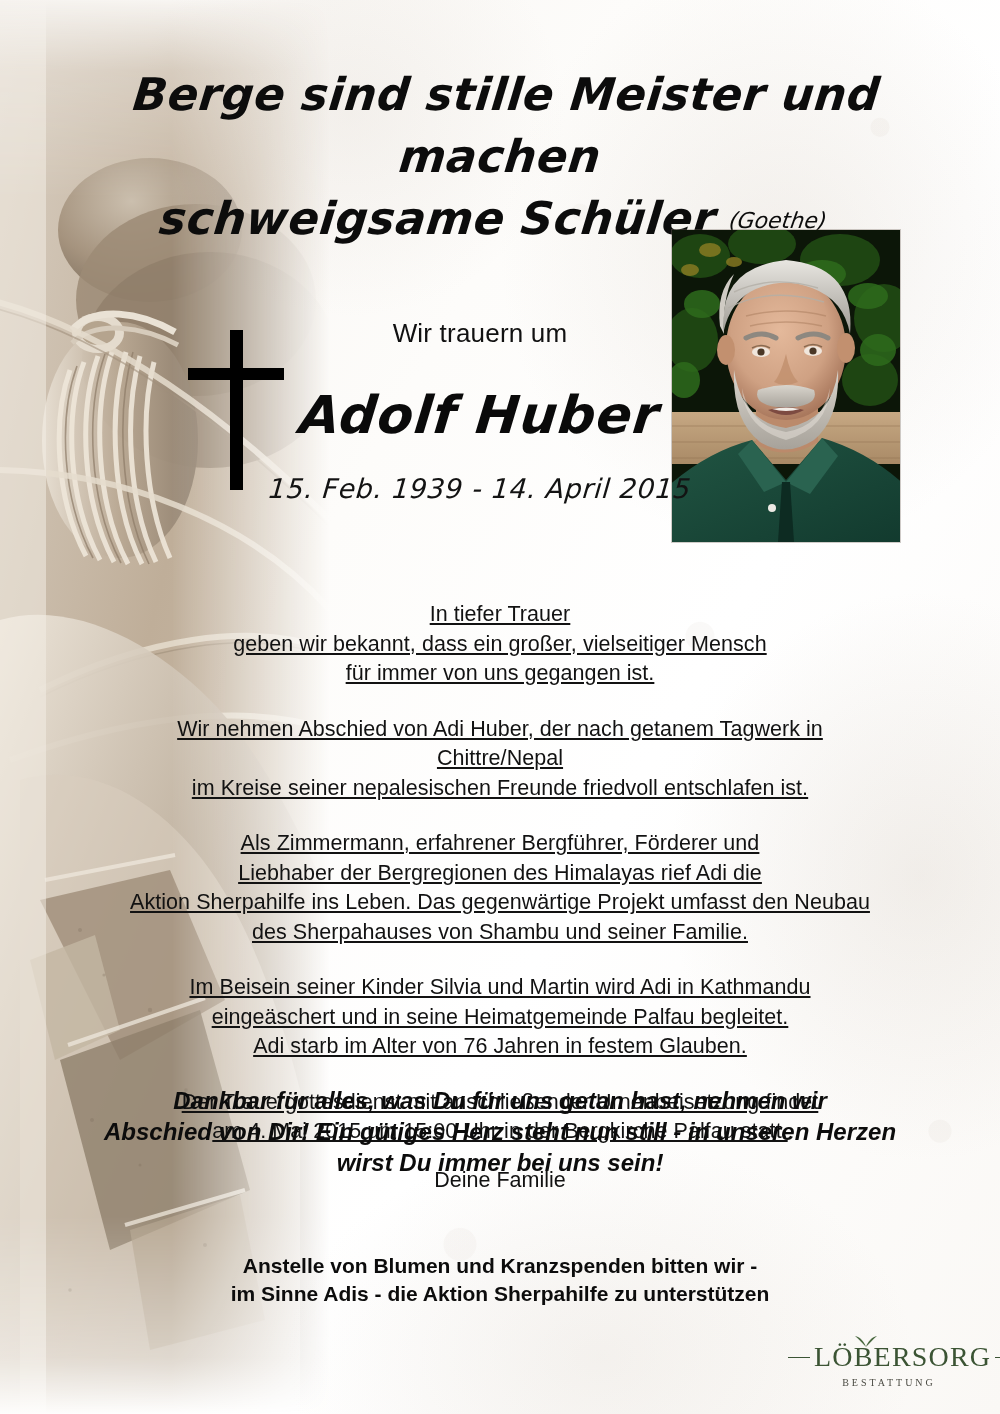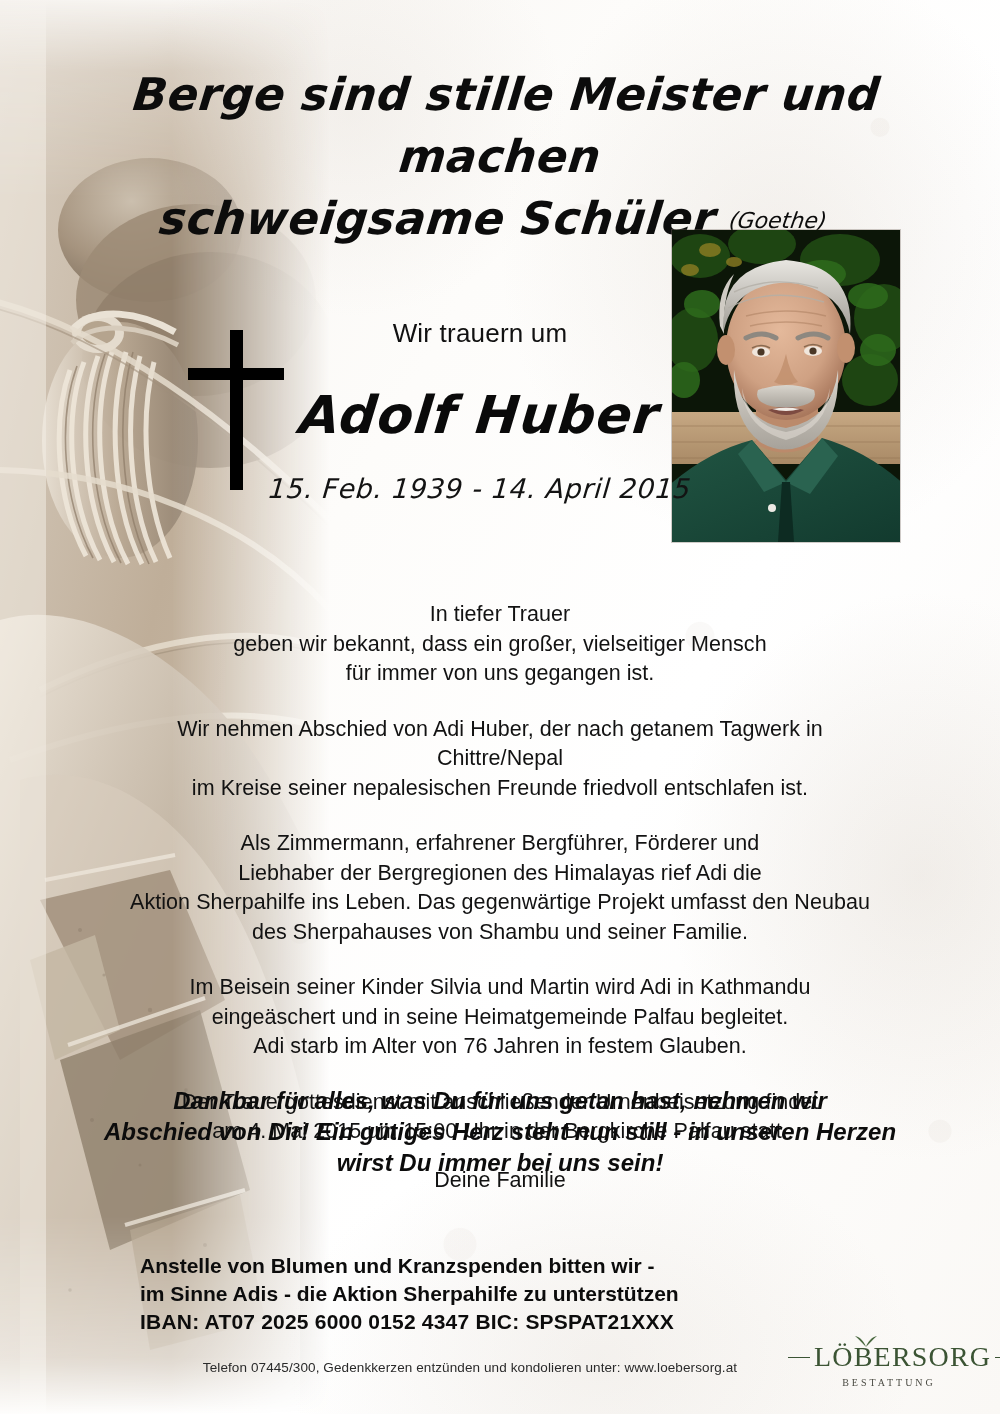--- a/index.html
+++ b/index.html
@@ -176,21 +176,21 @@
     text-align: center;
   }
   .para {
     font-size: 21.5px;
     line-height: 29.5px;
     color: #121212;
     margin: 0 0 26px 0;
     letter-spacing: .05px;
   }
   .para:last-child { margin-bottom: 8px; }
-  .para .ln { display: block; }
+  .para .ln { display: block; text-decoration: underline; }
 
   .verse {
     position: absolute;
     left: 100px;
     top: 1085px;
     width: 800px;
     text-align: center;
     font-weight: 700;
     font-style: italic;
     font-size: 24px;
@@ -207,21 +207,21 @@
     text-align: center;
     font-size: 21.5px;
     color: #121212;
   }
 
   .donation {
     position: absolute;
     left: 140px;
     top: 1252px;
     width: 720px;
-    text-align: left;
+    text-align: center;
     font-weight: 700;
     font-size: 21px;
     line-height: 28px;
     color: #0c0c0c;
   }
   .donation .ln { display: block; }
   .donation .bank { letter-spacing: .2px; }
 
   .footer-note {
     position: absolute;
@@ -535,24 +535,22 @@
     <span class="ln">Dankbar für alles, was Du für uns getan hast, nehmen wir</span>
     <span class="ln">Abschied von Dir! Ein gütiges Herz steht nun still - in unseren Herzen</span>
     <span class="ln">wirst Du immer bei uns sein!</span>
   </div>
 
   <div class="family-sign">Deine Familie</div>
 
   <div class="donation">
     <span class="ln">Anstelle von Blumen und Kranzspenden bitten wir -</span>
     <span class="ln">im Sinne Adis - die Aktion Sherpahilfe zu unterstützen</span>
-    <span class="ln bank">IBAN: AT07 2025 6000 0152 4347   BIC: SPSPAT21XXX</span>
-  </div>
-
-  <div class="footer-note">Telefon 07445/300, Gedenkkerzen entzünden und kondolieren unter: www.loebersorg.at</div>
+  </div>
+
 
   <div class="logo">
     <svg class="leaf" width="26" height="14" viewBox="0 0 26 14" aria-hidden="true">
       <path d="M13 13 C 9 9 6 5 2 2 C 7 3 11 7 13 13 Z" fill="#4c6b42"></path>
       <path d="M13 13 C 17 9 20 5 24 2 C 19 3 15 7 13 13 Z" fill="#4c6b42"></path>
     </svg>
     <div class="wordmark">LÖBERSORG</div>
     <div class="sub">BESTATTUNG</div>
   </div>
 

